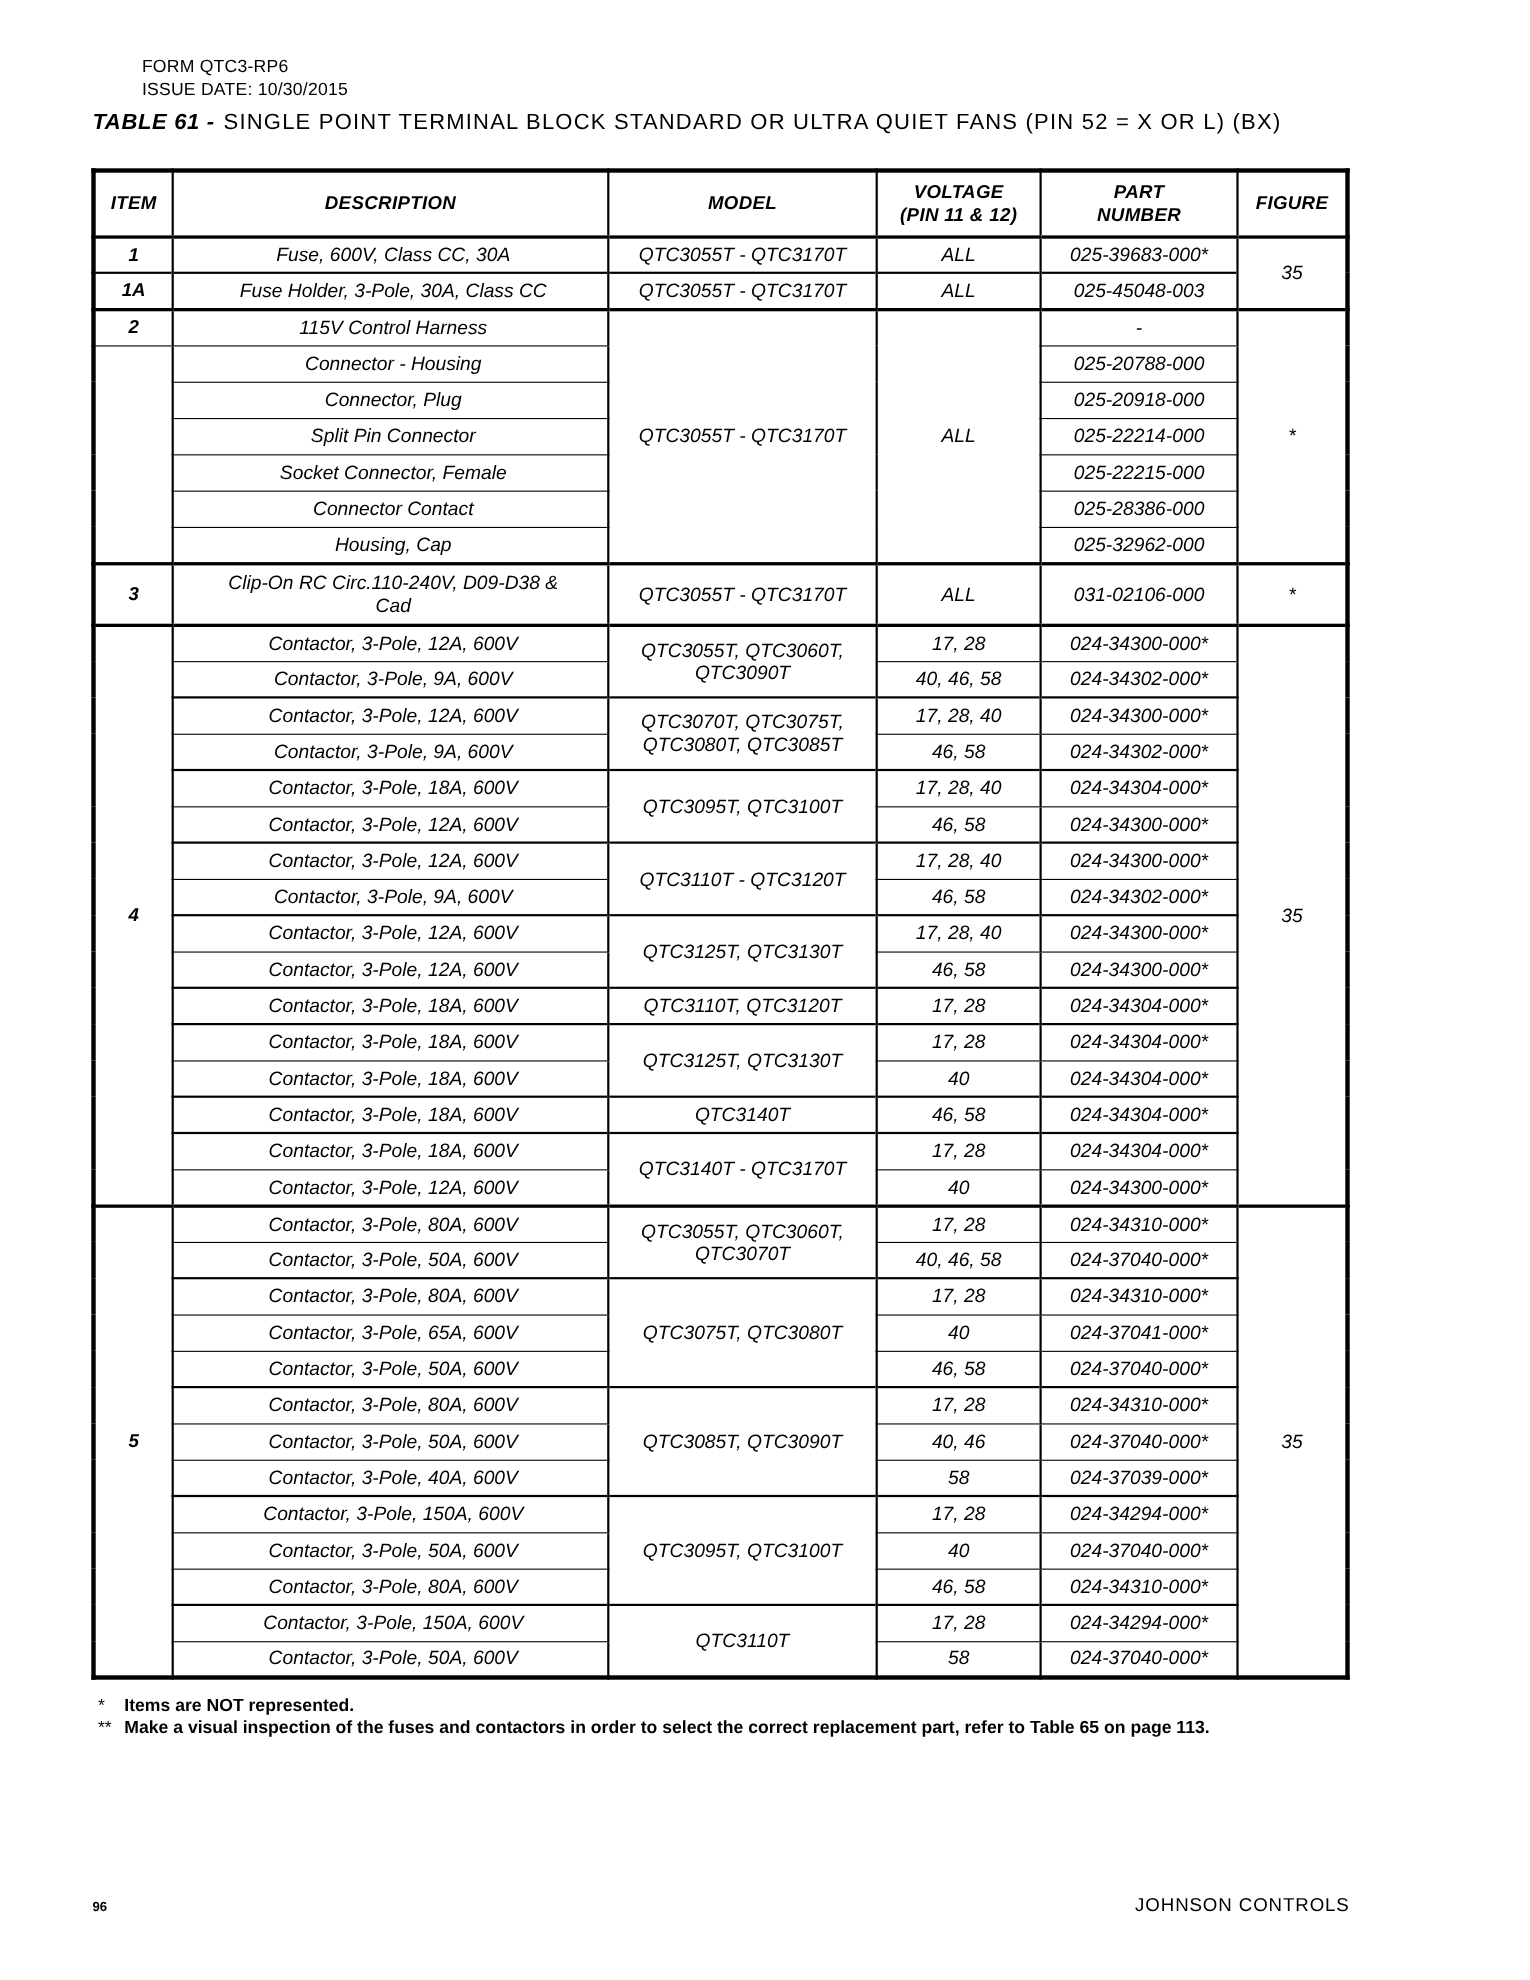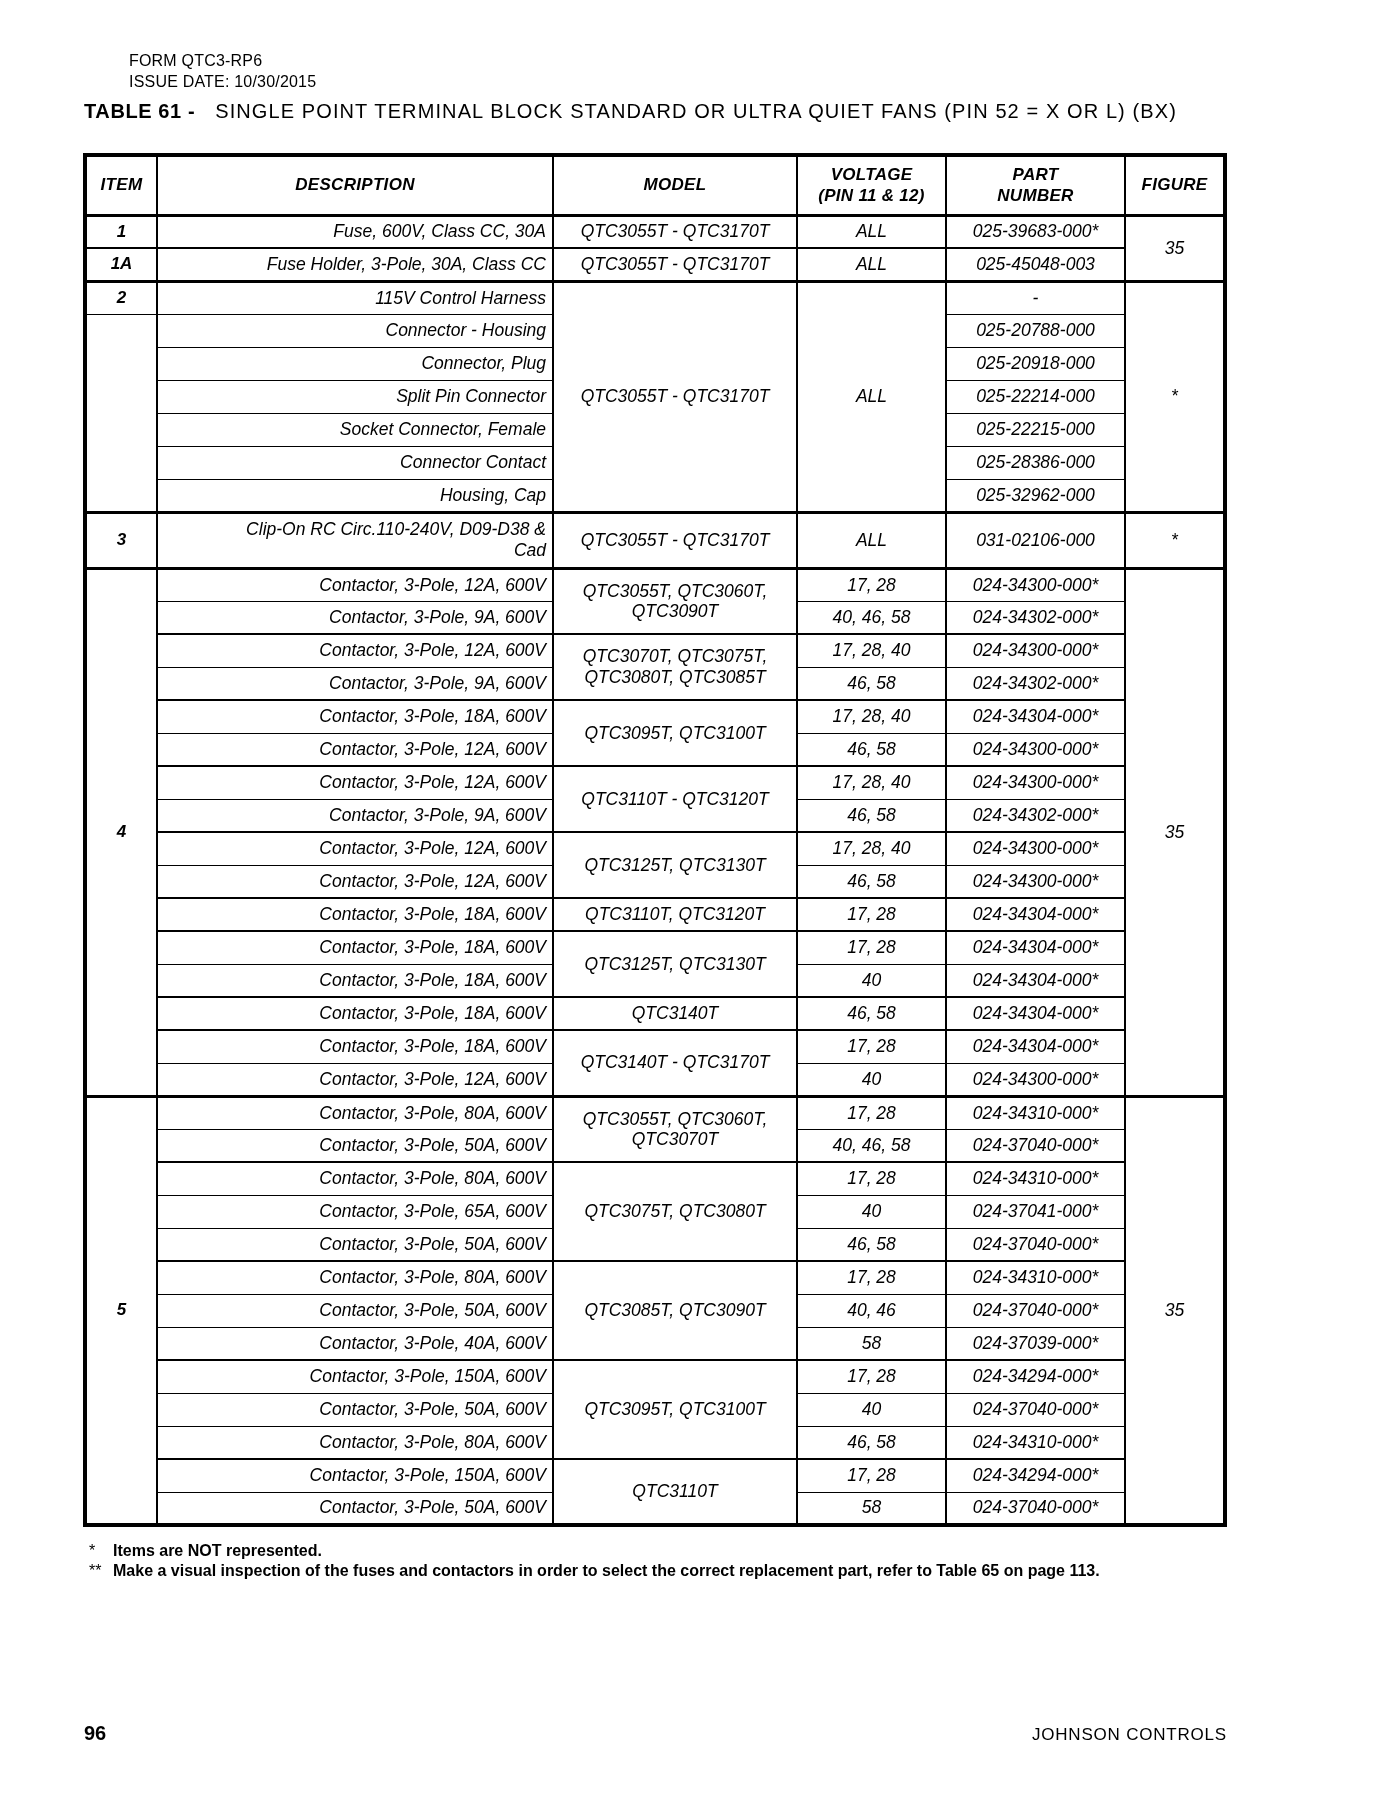--- a/index.html
+++ b/index.html
@@ -4,56 +4,56 @@
 <style>
   * { margin:0; padding:0; box-sizing:border-box; }
   html,body { background:#fff; }
   body {
     width:1391px; height:1800px; position:relative;
     font-family:"Liberation Sans", sans-serif; color:#000;
     -webkit-font-smoothing:antialiased;
   }
   .page-header { position:absolute; top:50px; left:84px; font-size:16px; line-height:21px; letter-spacing:0.2px;margin-left:45px; }
   .doc-title { position:absolute; top:100px; left:84px; font-size:20px; letter-spacing:1.1px; white-space:nowrap; }
-  .doc-title .t-label { font-weight:bold; margin-right:20px; letter-spacing:0.6px; }
+  .doc-title .t-label { font-weight:bold; margin-right:8px; letter-spacing:0.6px;font-style:italic; }
 
   .table-wrap { position:absolute; top:153px; left:83px;font-style:italic; }
   table.parts { border-collapse:collapse; table-layout:fixed; width:1140px; border:4px solid #000; }
   col.c-item   { width:72px; }
   col.c-desc   { width:396px; }
   col.c-model  { width:244px; }
   col.c-volt   { width:149px; }
   col.c-part   { width:179px; }
   col.c-fig    { width:100px; }
 
   th, td {
     border:1.5px solid #000;
     border-left-width:2px; border-right-width:2px;
     text-align:center; vertical-align:middle;
     font-size:17.5px; line-height:1.18;
     overflow:hidden; padding:1px 2px;
   }
   thead th { height:60px; font-weight:bold; font-size:17px; border-bottom-width:3.5px; letter-spacing:0.3px; }
   thead th .hl { display:block; line-height:21px; }
   tbody td { height:33px; }
-  td.cell-desc { text-align:right; padding-left:11px; padding-right:6px; }
+  td.cell-desc { text-align:center; padding-left:11px; padding-right:6px; }
   td.cell-desc span { white-space:pre-line; }
   td.cell-item { font-weight:bold; font-size:17px; }
   tr.row-tall td { height:56px; }
   tr.section-start td { border-top-width:3.5px; }
   tr.group-start td { border-top-width:2.5px; }
 
   .notes { position:absolute; top:1541px; left:89px; width:1180px; font-size:16px; }
   .note-label { font-weight:bold; line-height:20px; letter-spacing:0.3px; }
   .note-line { display:flex; line-height:19.5px; }
   .note-marker { flex:0 0 24px; }
   .note-text { flex:1 1 auto;font-weight:bold; }
 
   .page-footer { position:absolute; left:84px; right:164px; top:1722px; display:flex; justify-content:space-between; align-items:baseline; }
-  .page-number { font-weight:bold; font-size:20px; }
+  .page-number { font-weight:bold; font-size:12px; }
   .company { font-size:17px; letter-spacing:0.8px; }
 </style>
 </head>
 <body>
 
 <div class="page-header">
   <div>FORM QTC3-RP6</div>
   <div>ISSUE DATE: 10/30/2015</div>
 </div>
 

